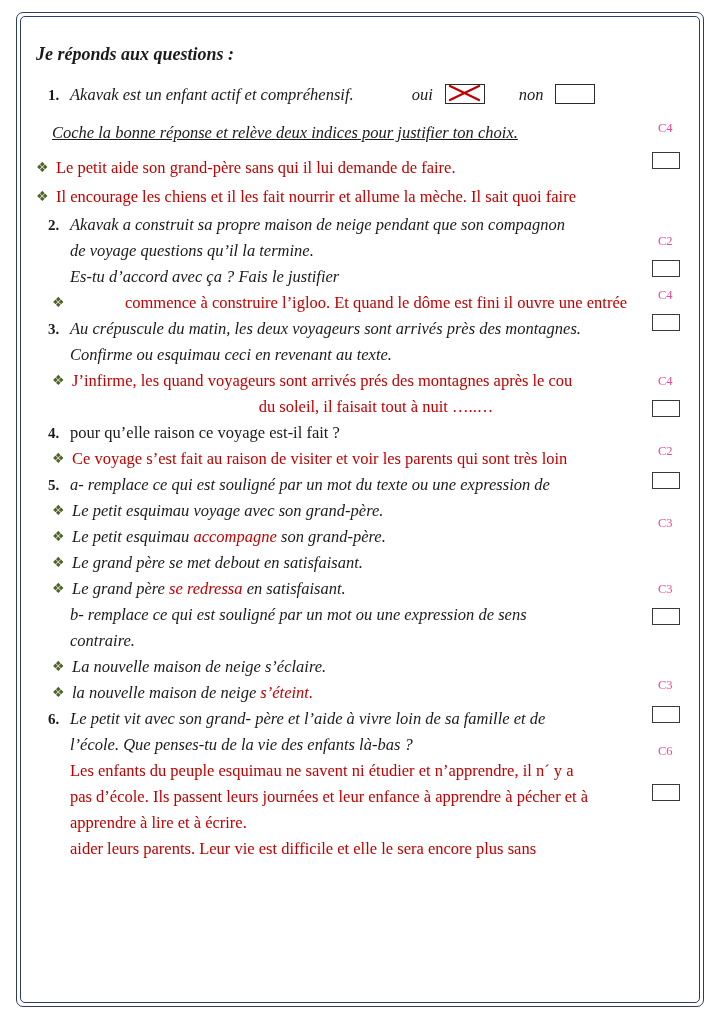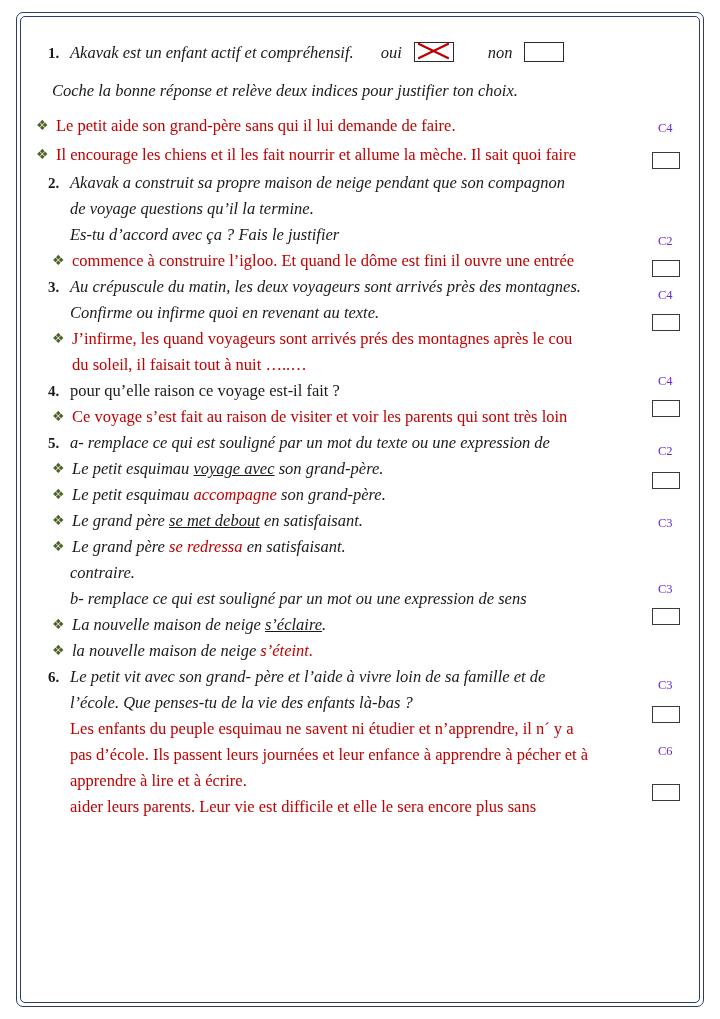--- a/index.html
+++ b/index.html
@@ -13,95 +13,96 @@
   .bframe.inner { left:20px; top:16px; right:20px; bottom:16px; border:1px solid var(--border,#2e3d66); border-radius:5px; }
 
   .content { position:absolute; left:36px; top:40px; width:644px; }
 
   .title { font-size:18px; font-weight:bold; font-style:italic; line-height:28px; margin:0 0 14px 0; }
 
   .ln { font-size:16.5px; line-height:26px; white-space:nowrap; position:relative; }
   .it { font-style:italic; }
   .rm { font-style:normal; }
   .red { color:var(--red,#c00000); }
-  .ul { text-decoration:underline; }
+  .ul { }
 
   .mb12 { margin-bottom:12px; }
-  .mb9  { margin-bottom:9px; }
+  .mb9  { margin-bottom:9px;text-decoration:underline; }
   .mb3  { margin-bottom:3px; }
   .mb2  { margin-bottom:2px; }
 
   .q    { padding-left:34px; }
   .cont { padding-left:34px; }
   .ind1 { padding-left:16px; }
   .blf  { padding-left:20px; }   
   .bli  { padding-left:36px; }   
-  .contb{ padding-left:36px; }   
+  .contb{ padding-left:36px;text-align:center; }   
 
   .num { position:absolute; left:12px; top:0; font-weight:bold; font-style:normal; font-size:15px; }
   .dia { position:absolute; top:0; color:var(--bullet,#4f6228); font-style:normal; font-size:14px; }
   .blf .dia { left:0; }
   .bli .dia { left:16px; }
 
-  .ouilbl { margin-left:27px; }
+  .ouilbl { margin-left:58px; }
   .nonlbl { margin-left:34px; }
   .ansbox {
     display:inline-block; position:relative; width:38px; height:18px;
     border:1.5px solid #2b2b2b; background:#fff; vertical-align:-4px; margin-left:12px;
   }
   .ansbox .xmark { position:absolute; left:-1px; top:-1px; overflow:visible; }
   .xmark line { stroke:var(--red,#c00000); stroke-width:2.4; stroke-linecap:round; }
 
   .annlayer { position:absolute; left:0; top:0; width:720px; height:1019px; pointer-events:none; }
-  .clabel { position:absolute; left:658px; font-size:12.5px; color:#6d28d9; font-style:normal; line-height:14px; }
+  .clabel { position:absolute; left:658px; font-size:12.5px; color:#ec4899; font-style:normal; line-height:14px; }
   .cbox { position:absolute; left:652px; width:26px; height:15px; border:1.2px solid #3a3a3a; background:#fff; pointer-events:auto; }
 </style>
 </head>
 <body>
 
 <div class="page">
   <div class="bframe outer"></div>
   <div class="bframe inner"></div>
 
   <div class="content">
 
+    <h1 class="title">Je réponds aux questions :</h1>
 
     <div class="ln q mb12"><span class="num">1.</span><span class="it">Akavak  est un enfant actif et compréhensif.</span><span class="it ouilbl">oui</span><span class="ansbox"><svg class="xmark" width="38" height="18" viewBox="0 0 38 18">
             <line x1="5" y1="2" x2="34" y2="16"></line>
             <line x1="34" y1="2" x2="5" y2="16"></line>
           </svg></span><span class="it nonlbl">non</span><span class="ansbox"></span></div>
 
     <div class="ln ind1 it mb9">Coche la bonne réponse et relève deux indices pour justifier ton choix.</div>
 
     <div class="ln blf red mb3"><span class="dia">❖</span><span>Le petit aide son grand-père sans qui il lui demande de faire.</span></div>
     <div class="ln blf red mb2"><span class="dia">❖</span><span>Il  encourage  les chiens et il les fait nourrir et allume la mèche. Il sait quoi faire</span></div>
 
     <div class="ln q"><span class="num">2.</span><span class="it">Akavak  a construit sa propre  maison de neige pendant que son compagnon</span></div>
     <div class="ln cont it">de voyage questions  qu’il la termine.</div>
     <div class="ln cont it">Es-tu d’accord avec ça ? Fais le justifier</div>
     <div class="ln bli red"><span class="dia">❖</span></div>
     <div class="ln contb red">commence à construire l’igloo. Et quand le dôme est fini il ouvre une entrée</div>
 
     <div class="ln q"><span class="num">3.</span><span class="it">Au crépuscule  du matin, les deux voyageurs sont arrivés près  des montagnes.</span></div>
-    <div class="ln cont it">Confirme ou infirme quoi  en revenant au texte.</div>
+    <div class="ln cont it">Confirme ou esquimau ceci  en revenant au texte.</div>
     <div class="ln bli red"><span class="dia">❖</span><span>J’infirme, les quand voyageurs sont arrivés prés des montagnes après le cou</span></div>
     <div class="ln contb red">du soleil, il faisait tout à nuit    …..…</div>
 
     <div class="ln q"><span class="num">4.</span><span class="rm">pour qu’elle raison  ce voyage est-il fait ?</span></div>
     <div class="ln bli red"><span class="dia">❖</span><span>Ce voyage s’est fait au raison de visiter et voir les parents qui sont très loin</span></div>
 
     <div class="ln q"><span class="num">5.</span><span class="it">a- remplace ce qui est souligné par un mot du texte  ou une  expression de</span></div>
 
     <div class="ln bli it"><span class="dia">❖</span><span>Le petit esquimau  </span><span class="ul">voyage avec</span><span> son grand-père.</span></div>
     <div class="ln bli it"><span class="dia">❖</span><span>Le petit esquimau  </span><span class="red">accompagne</span><span>  son grand-père.</span></div>
     <div class="ln bli it"><span class="dia">❖</span><span>Le grand père </span><span class="ul">se met debout</span><span> en satisfaisant.</span></div>
     <div class="ln bli it"><span class="dia">❖</span><span>Le grand père </span><span class="red">se redressa</span><span> en satisfaisant.</span></div>
 
+    <div class="ln cont it">b- remplace ce qui est souligné par un mot ou une expression de sens</div>
     <div class="ln cont it">contraire.</div>
-    <div class="ln cont it">b- remplace ce qui est souligné par un mot ou une expression de sens</div>
 
     <div class="ln bli it"><span class="dia">❖</span><span>La nouvelle maison de neige </span><span class="ul">s’éclaire</span><span>.</span></div>
     <div class="ln bli it"><span class="dia">❖</span><span>la nouvelle maison de neige </span><span class="red">s’éteint.</span></div>
 
     <div class="ln q"><span class="num">6.</span><span class="it">Le petit  vit avec son grand- père et l’aide à vivre loin de sa famille et de</span></div>
     <div class="ln cont it">l’école. Que penses-tu de la vie des enfants là-bas ?</div>
     <div class="ln cont red">Les  enfants du peuple esquimau  ne savent ni  étudier et n’apprendre, il n´ y a</div>
     <div class="ln cont red">pas d’école. Ils passent leurs journées et leur enfance à apprendre à pécher et à</div>
     <div class="ln cont red">apprendre à lire et à écrire.</div>
     <div class="ln cont red">aider leurs parents. Leur vie est difficile et  elle le sera encore  plus sans</div>

